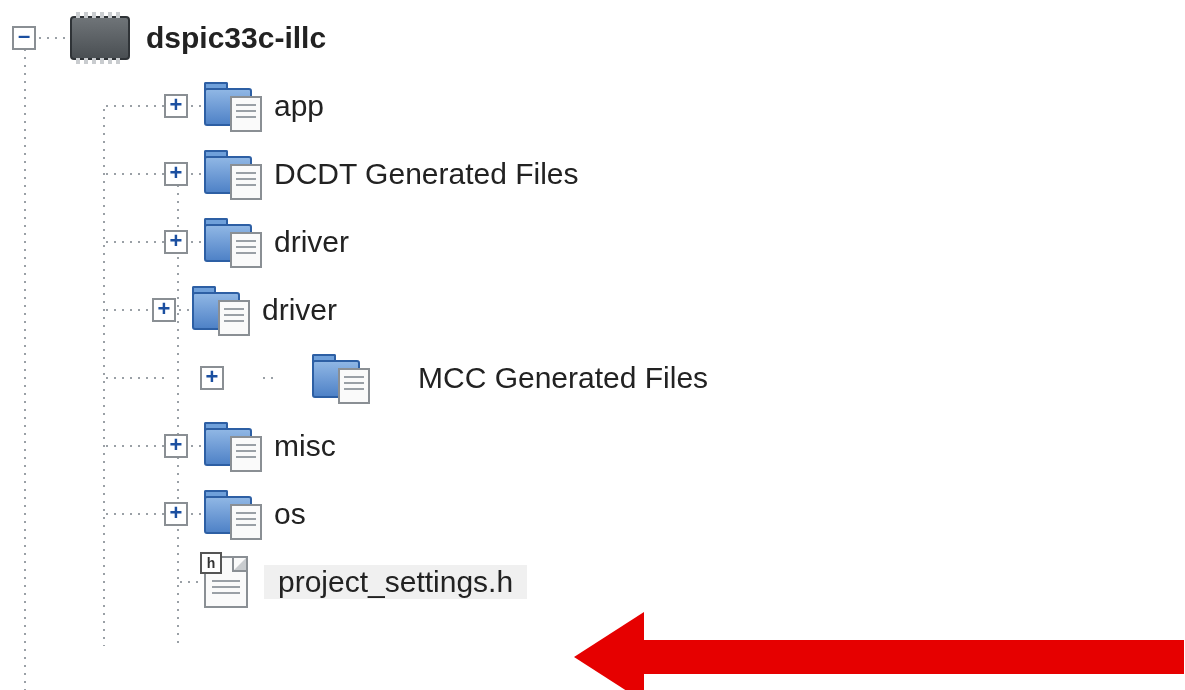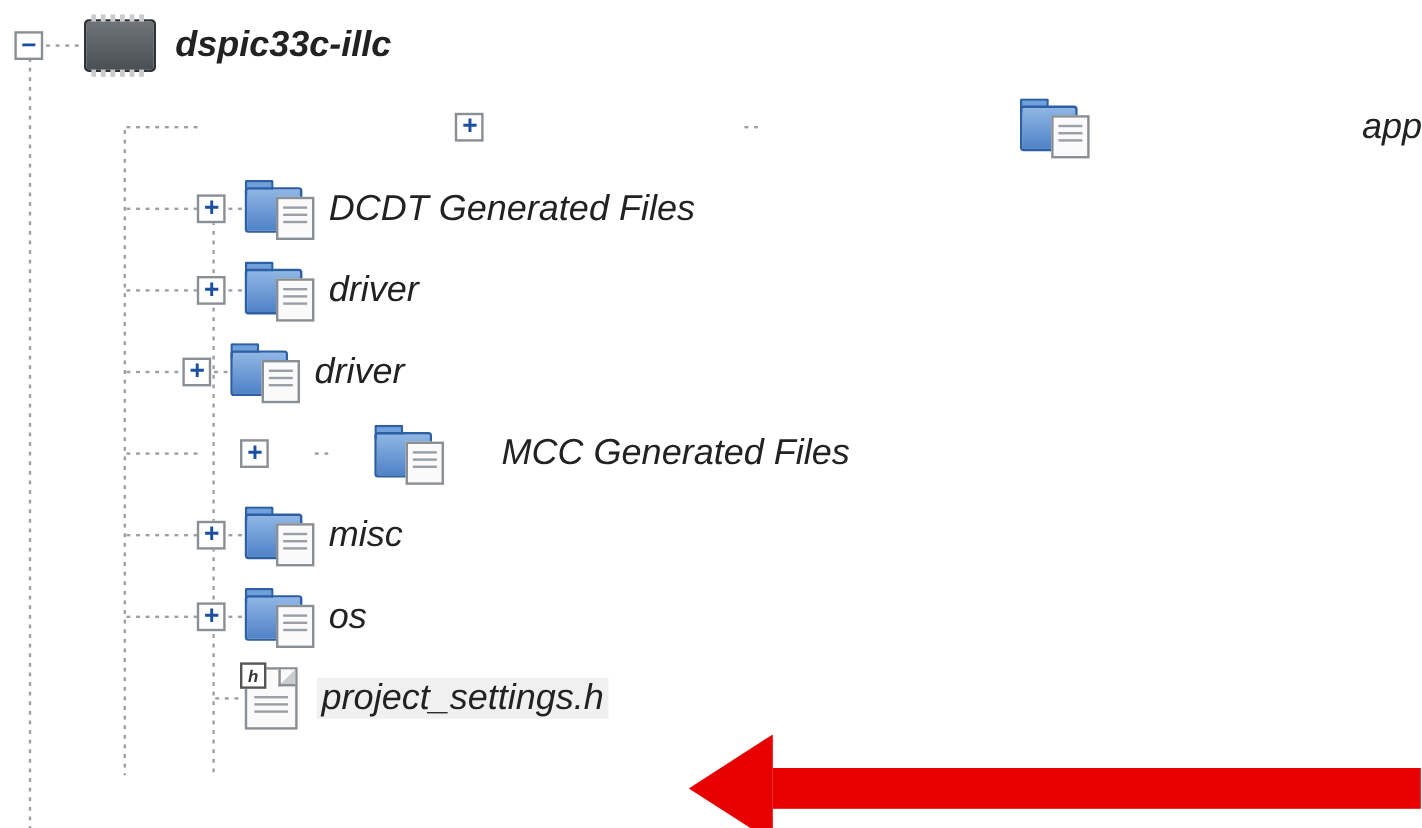--- a/index.html
+++ b/index.html
@@ -15,21 +15,20 @@
   }
   .tree {
     position: relative;
     padding-top: 4px;
   }
   .row {
     display: flex;
     align-items: center;
     height: 68px;
     position: relative;
-    font-style: italic;
   }
   .toggle {
     width: 24px;
     height: 24px;
     border: 2px solid #8a8f94;
     background: #fff;
     display: flex;
     align-items: center;
     justify-content: center;
     font-size: 22px;
@@ -61,21 +60,21 @@
     z-index: 0;
   }
 
   .label {
     margin-left: 14px;
     white-space: nowrap;
   }
   .label.bold { font-weight: 700; }
   .label.sel {
     background: #f0f0f0;
-    padding: 0 4px;
+    padding: 0 14px;
   }
 
   
   .chip-icon {
     width: 56px; height: 40px;
     background: linear-gradient(#6f7478,#4a4f53);
     border: 2px solid #2f3337;
     border-radius: 4px;
     position: relative;
     margin: 0 2px;
@@ -165,21 +164,21 @@
   <div class="v-dots" style="left:177px; top:174px; height:470px;"></div>
 
   <div class="row" style="padding-left:12px;">
     <div class="toggle minus"></div>
     <div class="h-dots" style="width:32px;"></div>
     <div class="chip-icon"></div>
     <span class="label bold">dspic33c-illc</span>
   </div>
 
 
-  <div class="row" style="padding-left:12px;justify-content:space-between;">
+  <div class="row" style="padding-left:12px;">
     <span class="spacer" style="width:152px;"></span>
     <div class="toggle plus"></div>
     <div class="h-dots" style="width:14px;"></div>
     <div class="folder-icon">
         <div class="ftab"></div>
         <div class="fbody"></div>
         <div class="fpage"></div>
       </div>
     <span class="label">app</span>
     <div class="h-dots" style="position:absolute; left:103px; width:62px; top:33px;"></div>

